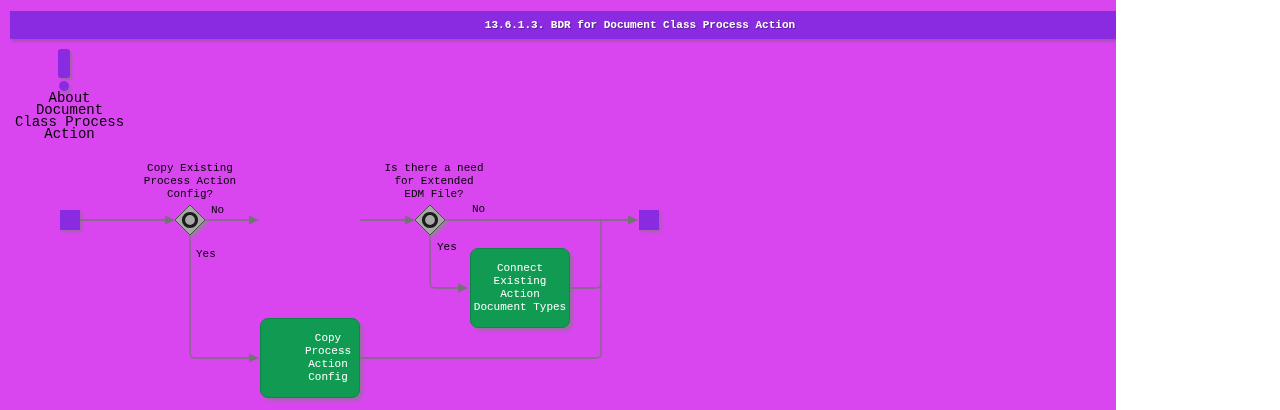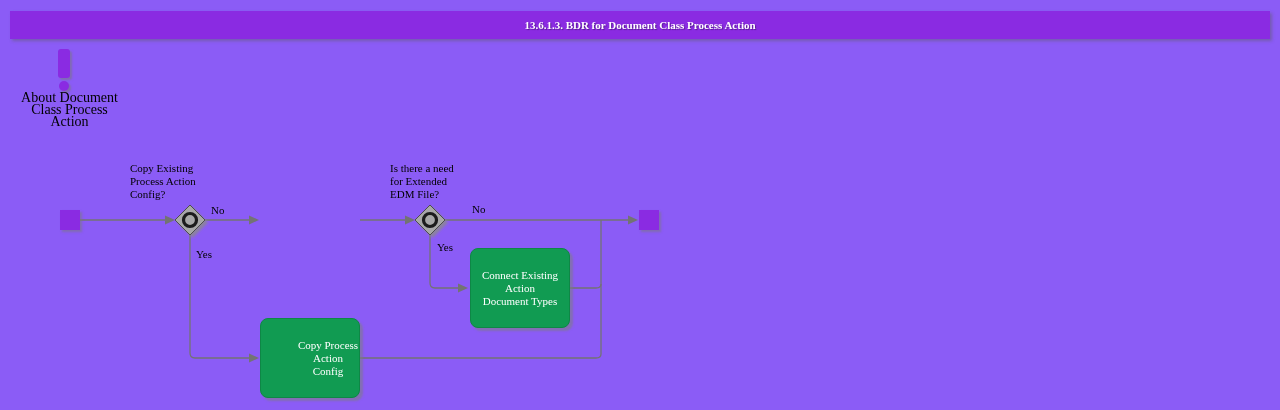--- a/index.html
+++ b/index.html
@@ -1,18 +1,18 @@
 <!DOCTYPE html>
 <html><head>
 <meta charset="utf-8">
 <style>
   html,body{margin:0;padding:0;background:#ffffff;}
   #canvas{
-    position:relative;width:1280px;height:410px;background:#8b5cf6;overflow:hidden;
-    font-family:Liberation Serif, serif;
+    position:relative;width:1116px;height:410px;background:#d946ef;overflow:hidden;
+    font-family:Liberation Mono, monospace;
   }
   
   .title-bar{
     position:absolute;left:10px;top:11px;width:1260px;height:28px;
     background:#8A2BE2;color:#ffffff;
     display:flex;align-items:center;justify-content:center;
     font-size:11px;font-weight:bold;
     box-shadow:2px 2px 3px rgba(90,90,90,.45);
     text-shadow:1px 1px 1px rgba(0,0,0,.35);
   }
@@ -44,24 +44,24 @@
     display:flex;align-items:center;justify-content:center;
     box-shadow:3px 3px 2px rgba(125,125,125,.55);
     box-sizing:border-box;
   }
   #task-define{left:260px;top:180px;width:100px;height:81px;}
   #task-connect{left:470px;top:248px;width:100px;height:80px;}
   #task-copy{left:260px;top:318px;width:100px;height:80px;padding-left:36px;}
   
   .q-label{
     position:absolute;width:120px;font-size:11px;line-height:13px;color:#000;
-    text-align:left;white-space:pre-line;
+    text-align:center;white-space:pre-line;
   }
   #q1{left:130px;top:162px;}
-  #q2{left:390px;top:162px;}
+  #q2{left:374px;top:162px;}
   .branch-label{position:absolute;font-size:11px;color:#000;}
   #no1{left:211px;top:204px;}
   #yes1{left:196px;top:248px;}
   #no2{left:472px;top:203px;}
   #yes2{left:437px;top:241px;}
   
   #connector-svg{position:absolute;left:0;top:0;width:1280px;height:410px;}
   .flow-line{stroke:#737373;stroke-width:1.3;fill:none;}
   .flow-arrow{fill:#737373;stroke:none;}
   .decision-shape{fill:#A8A8A8;stroke:#4d4d4d;stroke-width:1;}

